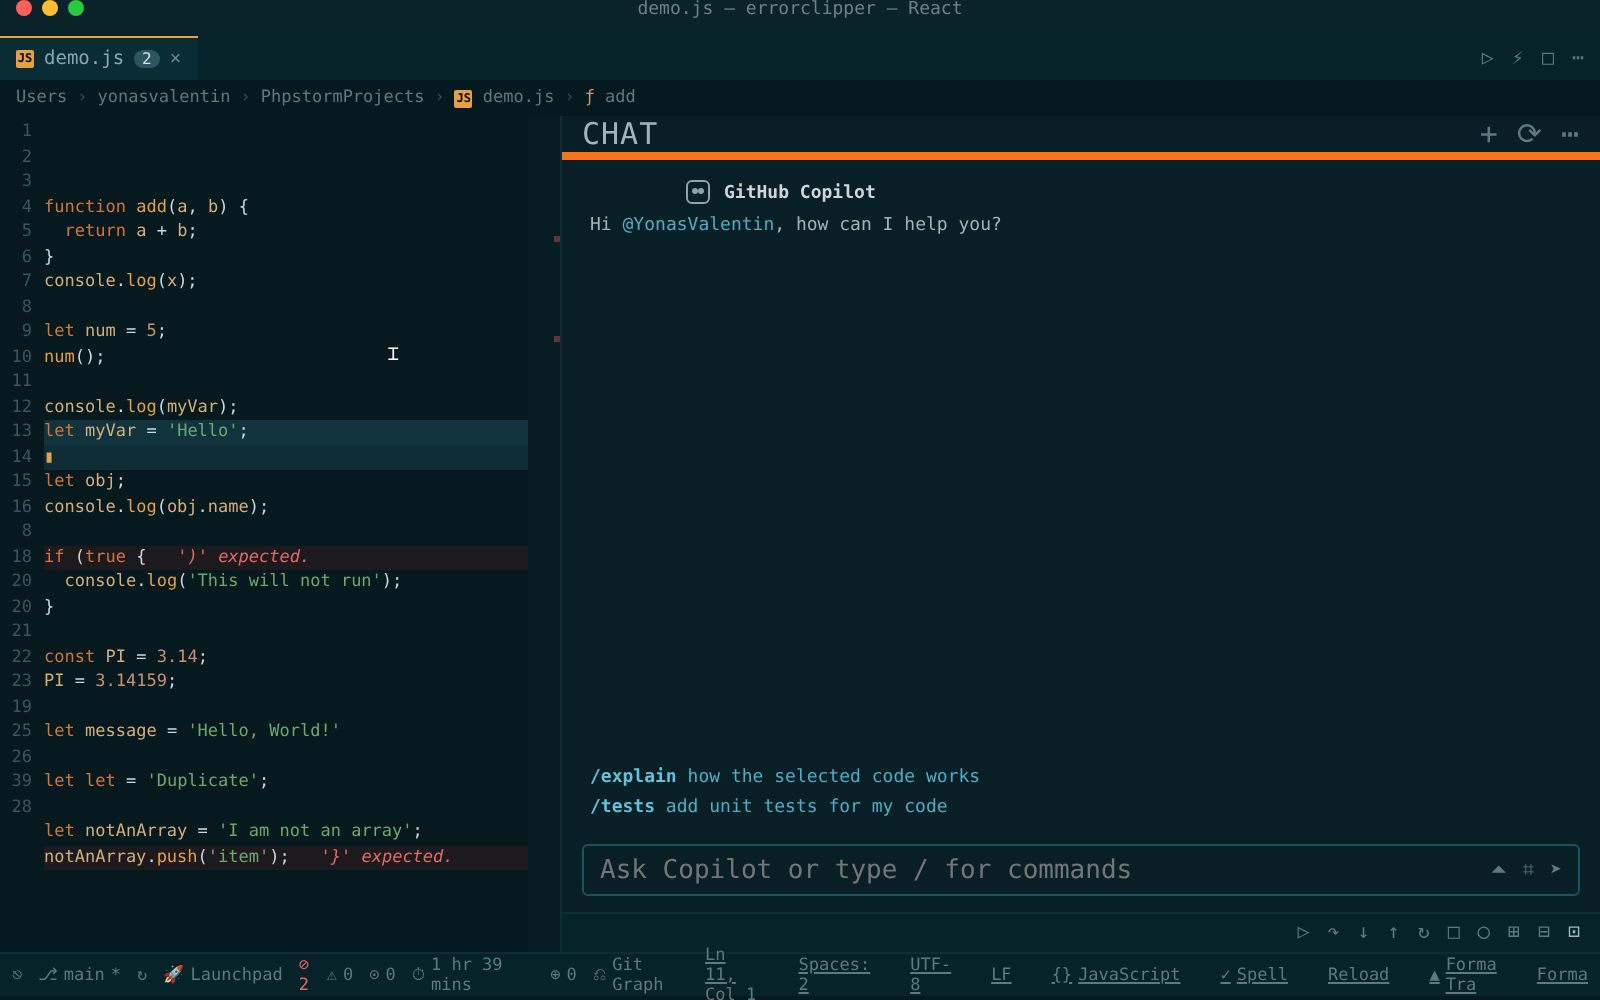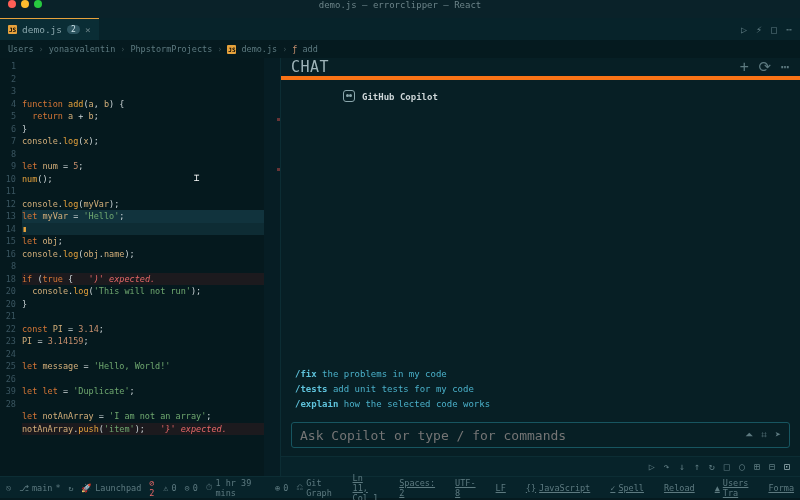--- a/index.html
+++ b/index.html
@@ -112,21 +112,21 @@
           <div>14</div>
           <div>15</div>
           <div>16</div>
           <div>8</div>
           <div>18</div>
           <div>20</div>
           <div>20</div>
           <div>21</div>
           <div>22</div>
           <div>23</div>
-          <div>24</div>
+          <div>19</div>
           <div>25</div>
           <div>26</div>
           <div>39</div>
           <div>28</div>
         </div>
       <div class="code" id="cod">
         <span class="cursor-i">Ꮖ</span>
       <div class=""><span class="kw">function</span> <span class="fn">add</span><span class="op">(</span><span class="var">a</span><span class="op">,</span> <span class="var">b</span><span class="op">)</span> <span class="op">{</span></div><div class="">  <span class="kw">return</span> <span class="var">a</span> <span class="op">+</span> <span class="var">b</span><span class="op">;</span></div><div class=""><span class="op">}</span></div><div class=""><span class="var">console</span><span class="op">.</span><span class="fn">log</span><span class="op">(</span><span class="var">x</span><span class="op">);</span></div><div class="">&nbsp;</div><div class=""><span class="kw">let</span> <span class="var">num</span> <span class="op">=</span> <span class="num">5</span><span class="op">;</span></div><div class=""><span class="fn">num</span><span class="op">();</span></div><div class="">&nbsp;</div><div class=""><span class="var">console</span><span class="op">.</span><span class="fn">log</span><span class="op">(</span><span class="var">myVar</span><span class="op">);</span></div><div class="line-sel"><span class="kw">let</span> <span class="var">myVar</span> <span class="op">=</span> <span class="str">'Hello'</span><span class="op">;</span></div><div class="line-cur"><span class="fn">▮</span></div><div class=""><span class="kw">let</span> <span class="var">obj</span><span class="op">;</span></div><div class=""><span class="var">console</span><span class="op">.</span><span class="fn">log</span><span class="op">(</span><span class="var">obj</span><span class="op">.</span><span class="var">name</span><span class="op">);</span></div><div class="">&nbsp;</div><div class="line-err"><span class="kw">if</span> <span class="op">(</span><span class="kw">true</span> <span class="op">{</span>   <span class="err">')' expected.</span></div><div class="">  <span class="var">console</span><span class="op">.</span><span class="fn">log</span><span class="op">(</span><span class="str">'This will not run'</span><span class="op">);</span></div><div class=""><span class="op">}</span></div><div class="">&nbsp;</div><div class=""><span class="kw">const</span> <span class="var">PI</span> <span class="op">=</span> <span class="num">3.14</span><span class="op">;</span></div><div class=""><span class="var">PI</span> <span class="op">=</span> <span class="num">3.14159</span><span class="op">;</span></div><div class="">&nbsp;</div><div class=""><span class="kw">let</span> <span class="var">message</span> <span class="op">=</span> <span class="str">'Hello, World!'</span></div><div class="">&nbsp;</div><div class=""><span class="kw">let</span> <span class="kw">let</span> <span class="op">=</span> <span class="str">'Duplicate'</span><span class="op">;</span></div><div class="">&nbsp;</div><div class=""><span class="kw">let</span> <span class="var">notAnArray</span> <span class="op">=</span> <span class="str">'I am not an array'</span><span class="op">;</span></div><div class="line-err"><span class="var">notAnArray</span><span class="op">.</span><span class="fn">push</span><span class="op">(</span><span class="str">'item'</span><span class="op">);</span>   <span class="err">'}' expected.</span></div><div class="">&nbsp;</div></div>
       <div class="minimap">
         <div class="err-strip" style="top:60px"></div>
@@ -142,25 +142,27 @@
         <span>+</span>
         <span>⟳</span>
         <span>⋯</span>
       </div>
     </div>
     <div class="chat-body">
       <div class="chat-title">
         <span class="cop-ico"></span>
         <span style="color:#cdd6d8;font-weight:600">GitHub Copilot</span>
       </div>
+      <div class="chat-msg">
+        <span>Hi </span><span class="mention">@YonasValentin</span><span>, how can I help you?</span>
+      </div>
     </div>
     <div class="suggestions" id="sugs">
-        <div class="sug"><b>/fix</b> the problems in my code</div>
+        <div class="sug"><b>/explain</b> how the selected code works</div>
         <div class="sug"><b>/tests</b> add unit tests for my code</div>
-        <div class="sug"><b>/explain</b> how the selected code works</div>
       </div>
     <div class="chat-input">
       <input placeholder="Ask Copilot or type / for commands" style="">
       <div class="chat-ctrl">
         <span>⏶</span>
         <span>⌗</span>
         <span>➤</span>
       </div>
     </div>
     <div class="dbg-bar">
@@ -189,16 +191,16 @@
   <span class="seg">⊕ <span>0</span></span>
   <span class="seg">⎌ <span>Git Graph</span></span>
   <div class="right">
     <span class="seg">Ln 11, Col 1</span>
     <span class="seg">Spaces: 2</span>
     <span class="seg">UTF-8</span>
     <span class="seg">LF</span>
     <span class="seg">{} <span>JavaScript</span></span>
     <span class="seg">✓ <span>Spell</span></span>
     <span class="seg">Reload</span>
-    <span class="seg">▲ <span>Users Tra</span></span>
+    <span class="seg">▲ <span>Forma Tra</span></span>
     <span class="seg">Forma</span>
   </div>
 </div>
 
 </body></html>

